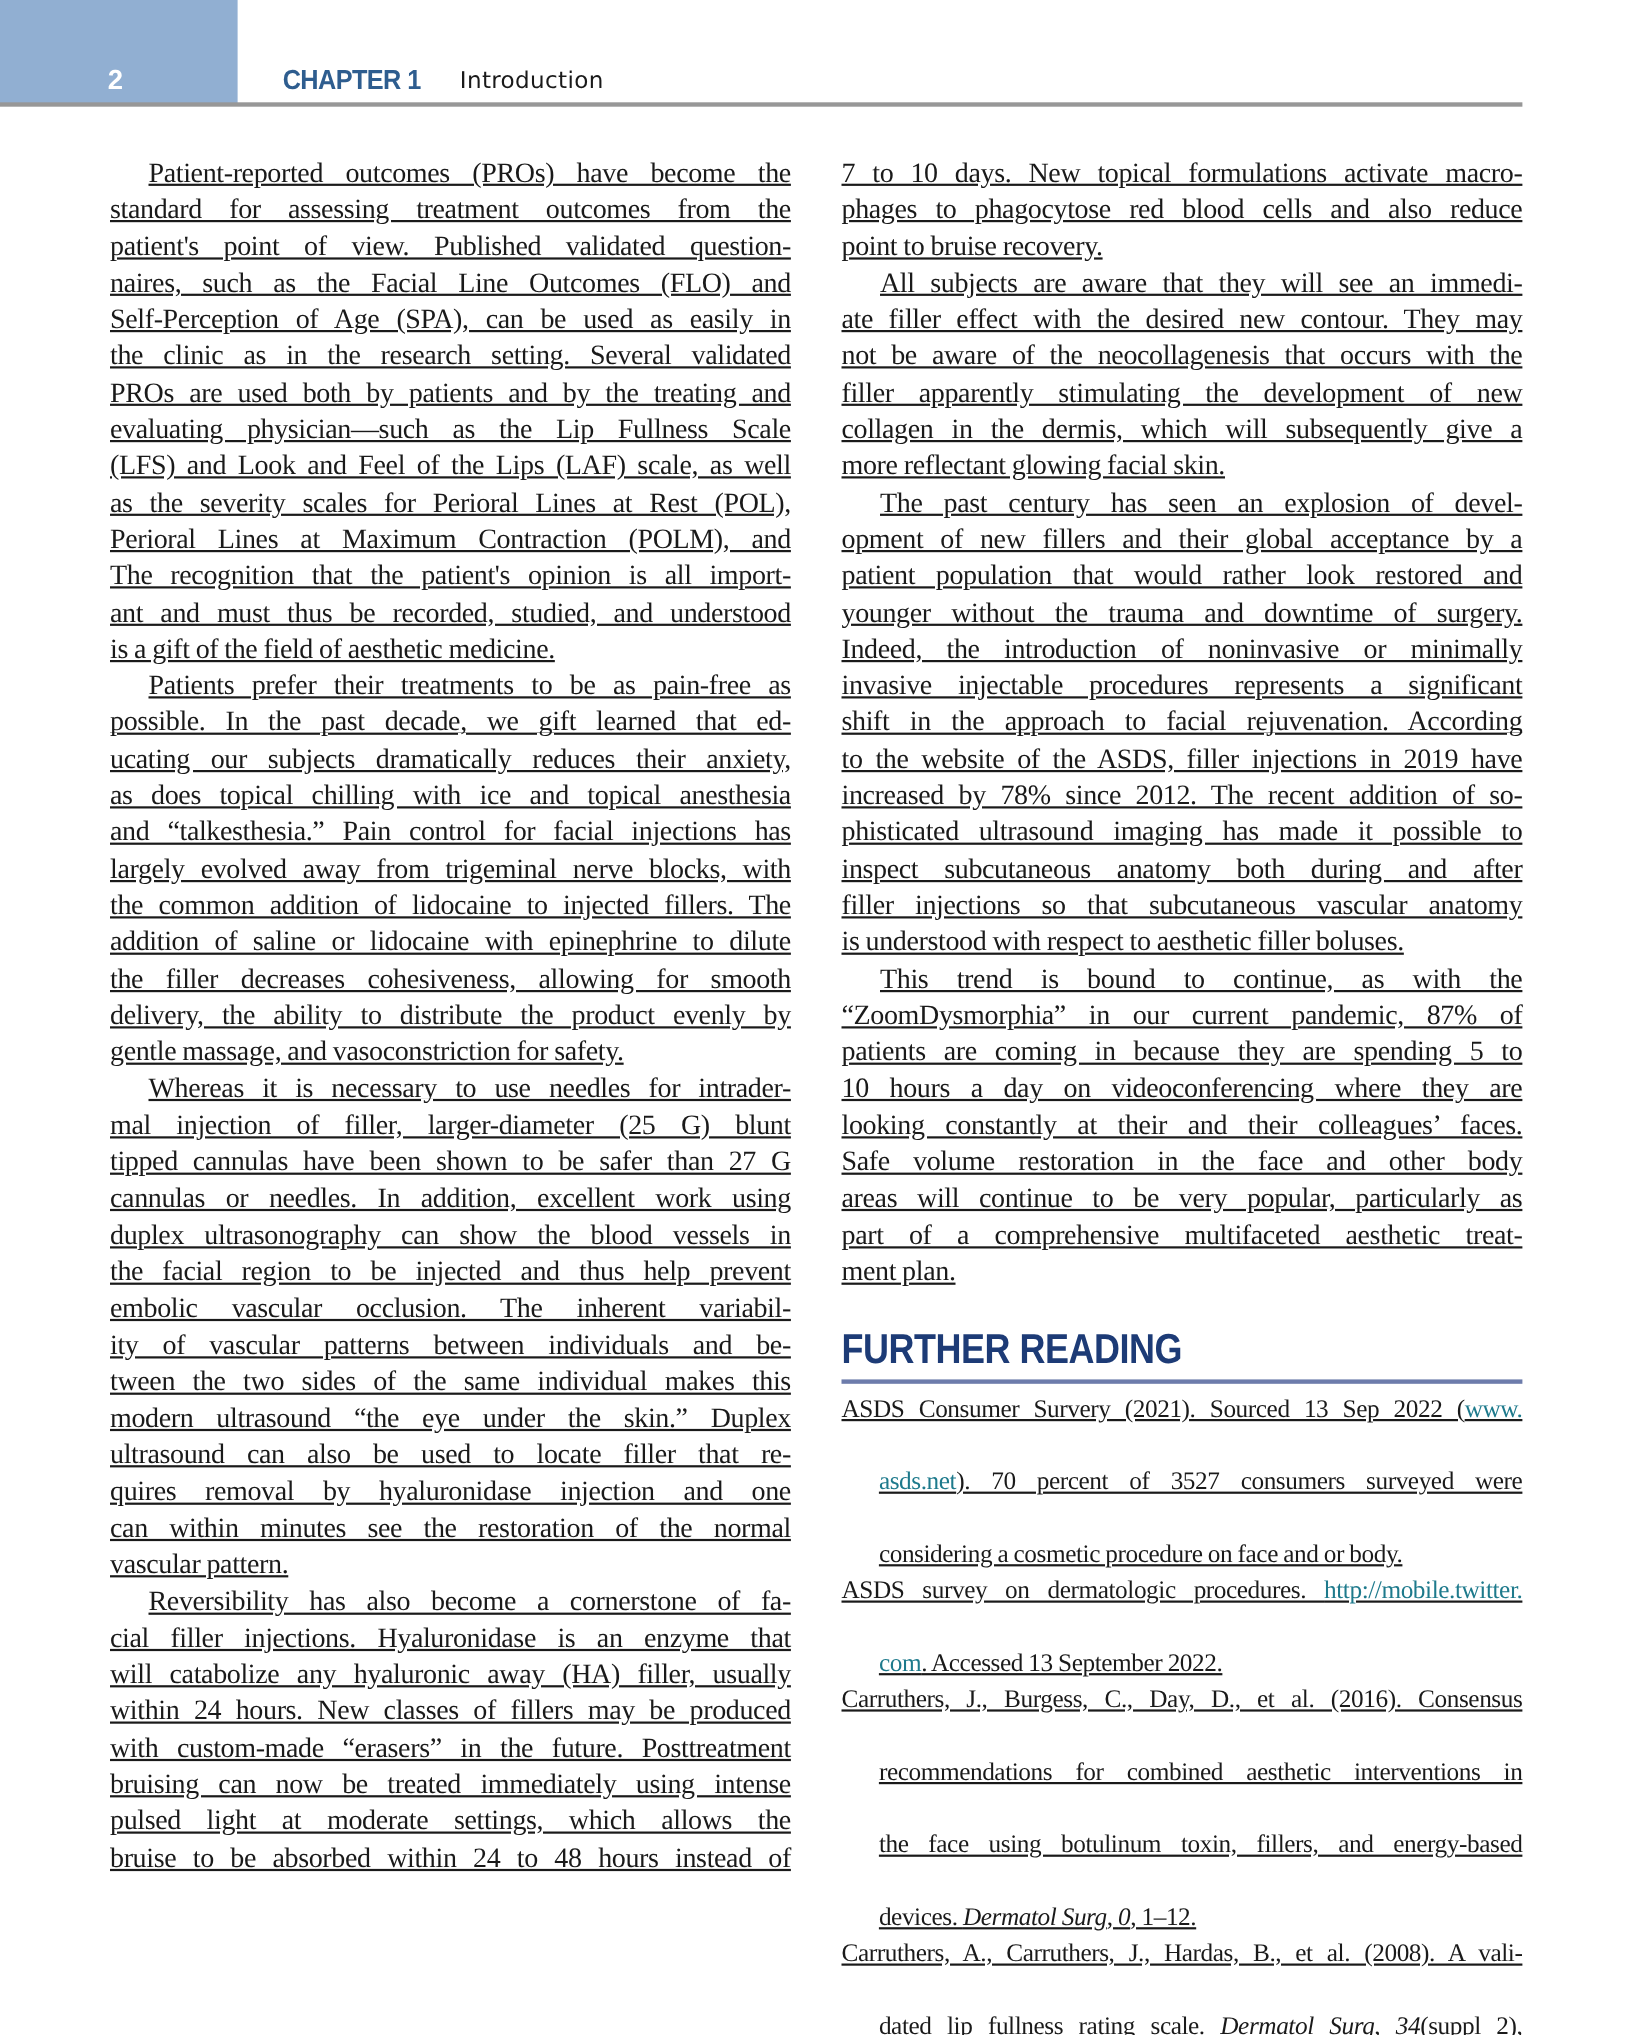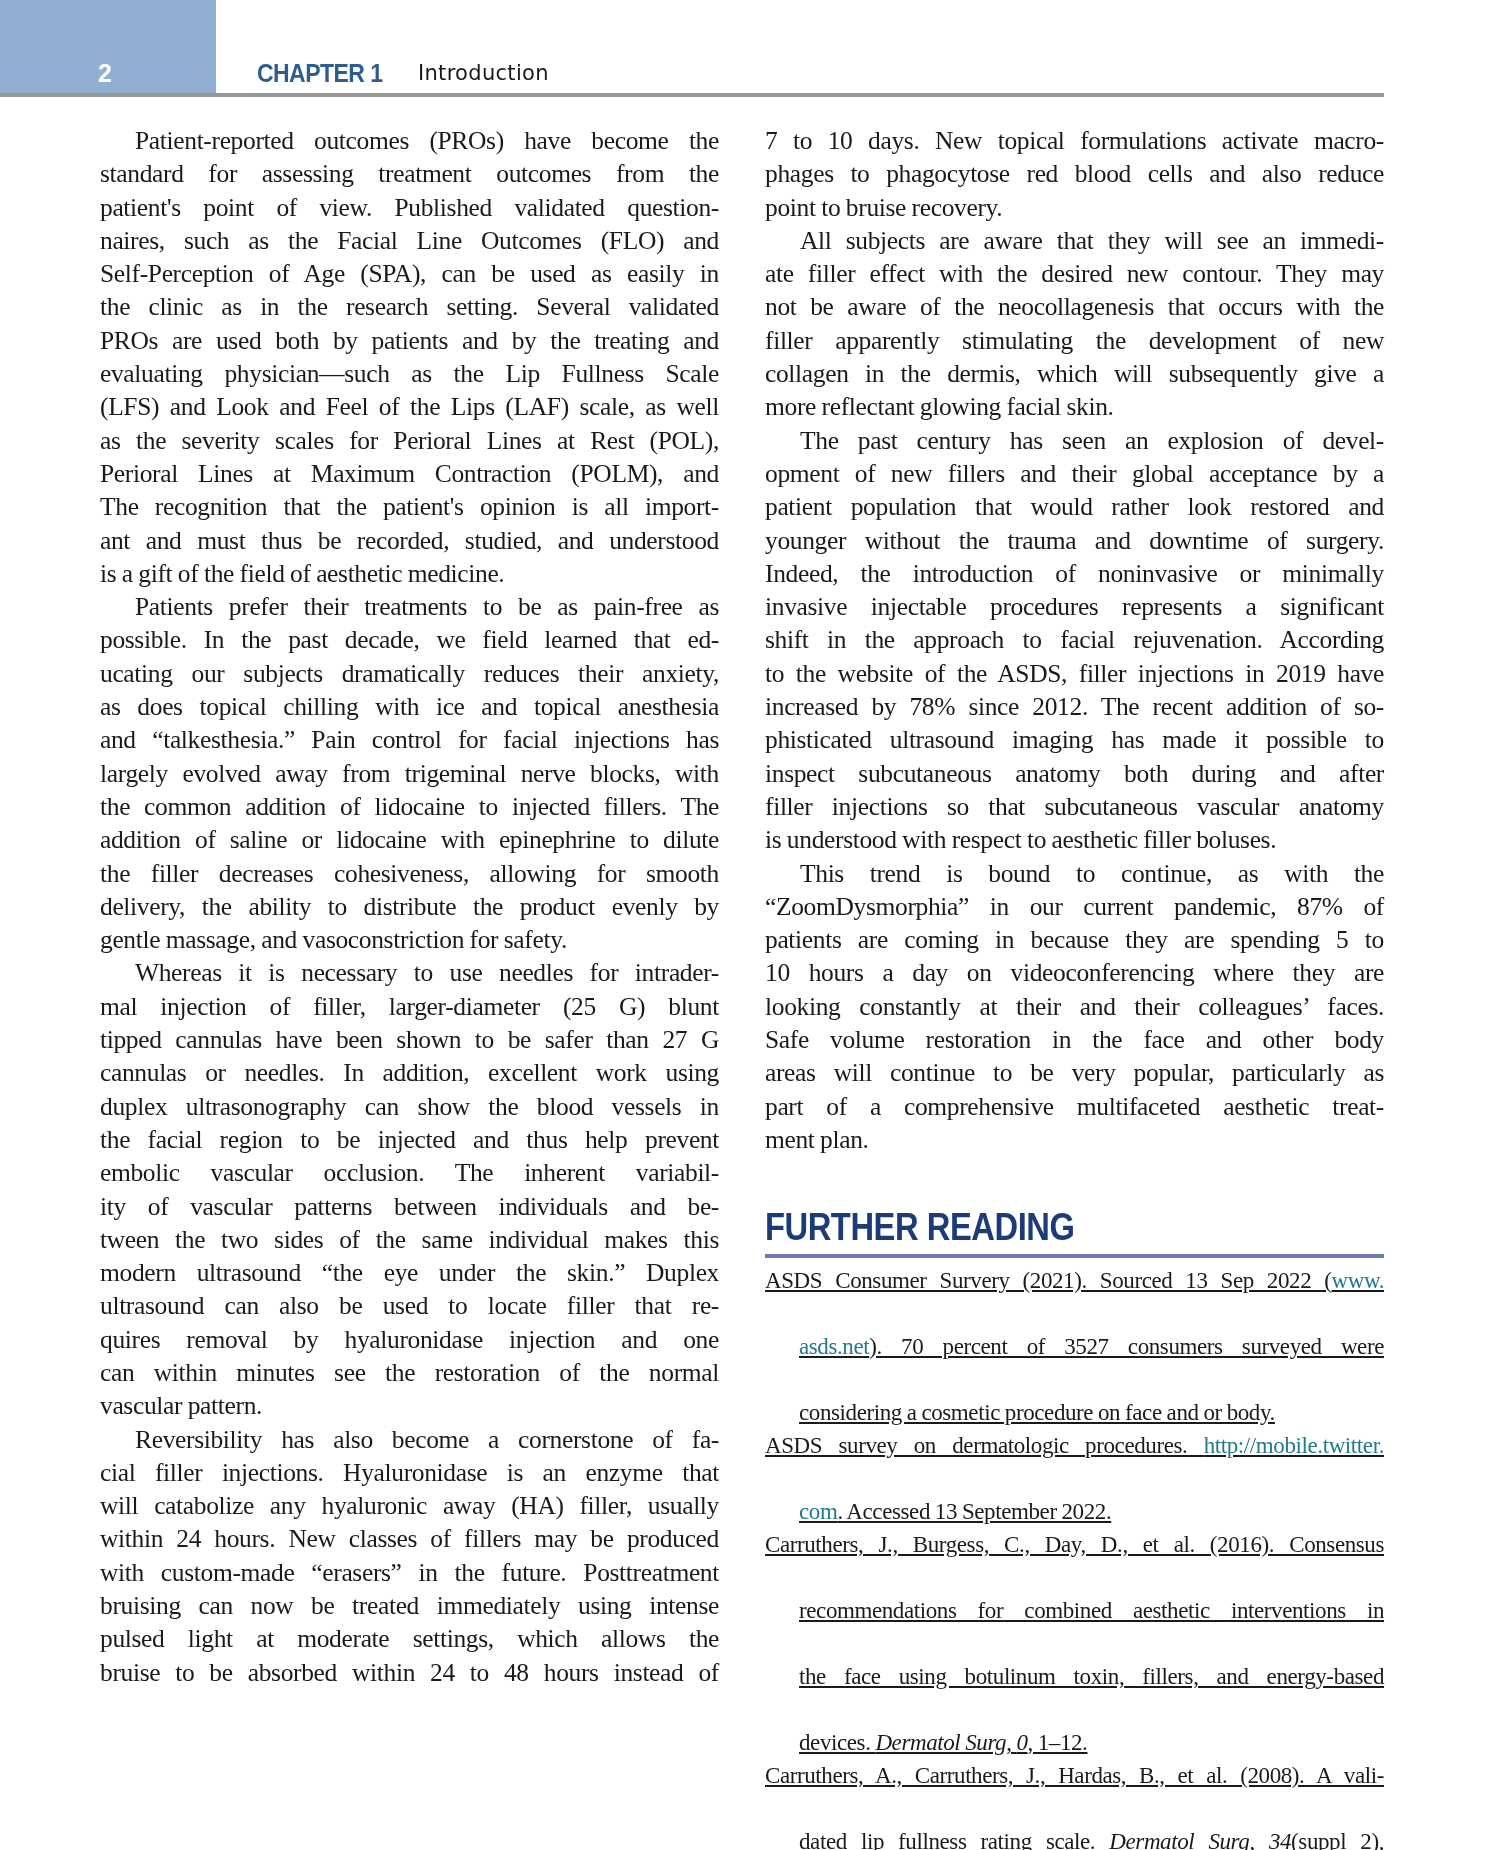--- a/index.html
+++ b/index.html
@@ -5,21 +5,21 @@
   html, body { margin: 0; padding: 0; background: #ffffff; }
   body { width: 1500px; height: 1850px; position: relative; overflow: hidden; font-family: "Liberation Serif", "DejaVu Serif", serif; color: #1a1a1a; }
 
   .header-block { position: absolute; left: 0; top: 0; width: 216px; height: 94px; background: #91afd2; }
   .page-number { position: absolute; left: 98px; top: 58px; width: 24px; font-family: "Liberation Sans", "DejaVu Sans", sans-serif; font-weight: bold; font-size: 25px; color: #ffffff; line-height: 30px; letter-spacing: -0.5px; }
   .header-rule { position: absolute; left: 0; top: 93px; width: 1384px; height: 4px; background: #979797; }
   .running-head { position: absolute; left: 257px; top: 58px; height: 30px; white-space: nowrap; line-height: 30px; }
   .chapter-label { font-family: "Liberation Sans", "DejaVu Sans", sans-serif; font-weight: bold; font-size: 25px; color: #2e5d8f; letter-spacing: -0.6px; transform: scaleX(0.92); display: inline-block; transform-origin: left; }
   .chapter-title { font-family: "DejaVu Sans", "Liberation Sans", sans-serif; font-size: 21px; color: #1a1a1a; position: absolute; left: 161px; top: 0; font-weight: normal; letter-spacing: 0.3px; }
 
-  .column { position: absolute; top: 124px; }
+  .column { position: absolute; top: 140px; text-decoration: underline; }
   .col-left { left: 100px; width: 619px; }
   .col-right { left: 765px; width: 619px; }
 
   .para { margin: 0; }
   .line { display: block; height: 33.3px; line-height: 33.3px; font-size: 25.5px; text-align: justify; text-align-last: justify; white-space: nowrap; overflow: visible; word-spacing: -0.5px; letter-spacing: -0.35px; }
   .line.last { text-align-last: left; }
   .line.indent { padding-left: 35px; }
 
   .further-heading { position: absolute; left: 765px; top: 1205px; font-family: "Liberation Sans", "DejaVu Sans", sans-serif; font-weight: bold; font-size: 38px; color: #1d3b76; letter-spacing: -0.5px; line-height: 44px; transform: scaleX(0.86); transform-origin: left; white-space: nowrap; }
   .further-rule { position: absolute; left: 765px; top: 1254px; width: 619px; height: 4px; background: #6d7cab; }
@@ -56,21 +56,21 @@
       <span class="line">evaluating physician—such as the Lip Fullness Scale</span>
       <span class="line">(LFS) and Look and Feel of the Lips (LAF) scale, as well</span>
       <span class="line">as the severity scales for Perioral Lines at Rest (POL),</span>
       <span class="line">Perioral Lines at Maximum Contraction (POLM), and</span>
       <span class="line">The recognition that the patient's opinion is all import-</span>
       <span class="line">ant and must thus be recorded, studied, and understood</span>
       <span class="line last">is a gift of the field of aesthetic medicine.</span>
     </div>
     <div class="para">
       <span class="line indent">Patients prefer their treatments to be as pain-free as</span>
-      <span class="line">possible. In the past decade, we field learned that ed-</span>
+      <span class="line">possible. In the past decade, we gift learned that ed-</span>
       <span class="line">ucating our subjects dramatically reduces their anxiety,</span>
       <span class="line">as does topical chilling with ice and topical anesthesia</span>
       <span class="line">and “talkesthesia.” Pain control for facial injections has</span>
       <span class="line">largely evolved away from trigeminal nerve blocks, with</span>
       <span class="line">the common addition of lidocaine to injected fillers. The</span>
       <span class="line">addition of saline or lidocaine with epinephrine to dilute</span>
       <span class="line">the filler decreases cohesiveness, allowing for smooth</span>
       <span class="line">delivery, the ability to distribute the product evenly by</span>
       <span class="line last">gentle massage, and vasoconstriction for safety.</span>
     </div>

